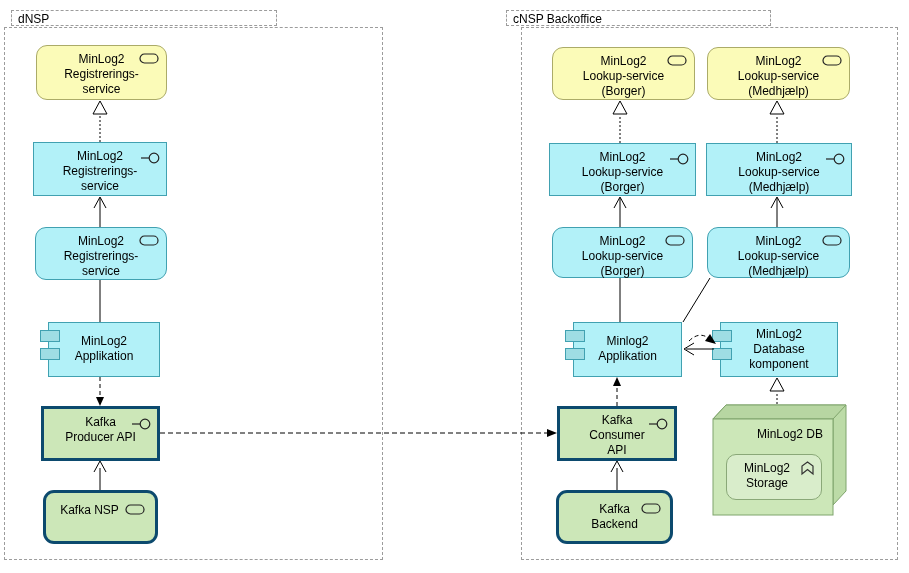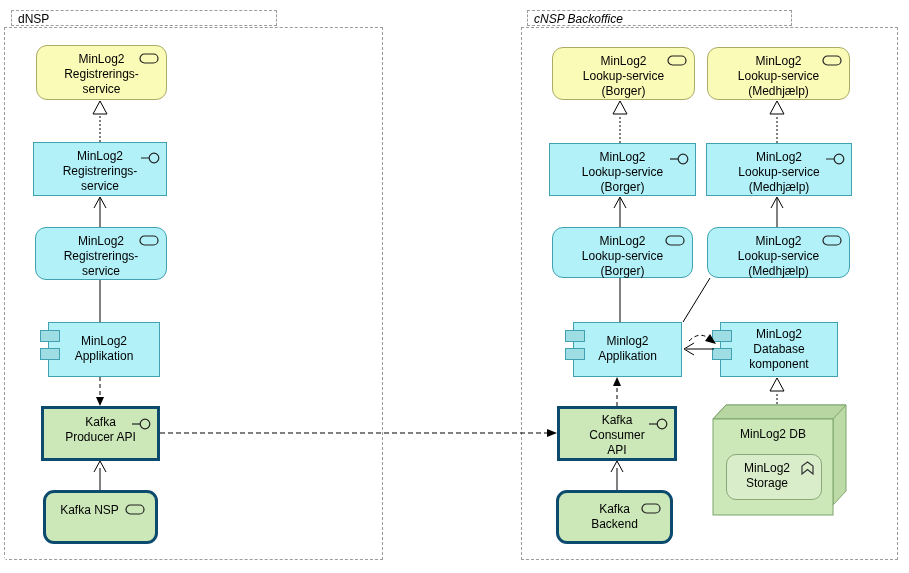--- a/index.html
+++ b/index.html
@@ -1,19 +1,19 @@
 <!DOCTYPE html>
 <html><head>
 <meta charset="utf-8">
 <style>
   html,body{margin:0;padding:0;background:#fff;}
   #canvas{
     position:relative;width:909px;height:573px;background:#ffffff;
     font-family:"Liberation Sans","DejaVu Sans",sans-serif;
-    font-size:12px;color:#000;overflow:hidden;border-radius:31px;
+    font-size:12px;color:#000;overflow:hidden;
   }
   
   .group-tab{
     position:absolute;border:1px dashed #9c9c9c;background:#fff;
     padding:1px 6px 0 6px;height:16px;line-height:15px;box-sizing:border-box;
   }
   .group-body{position:absolute;border:1px dashed #9c9c9c;box-sizing:border-box;}
   
   .node{
     position:absolute;box-sizing:border-box;text-align:center;
@@ -43,21 +43,21 @@
 <body>
 
 <div id="canvas">
 
   <div class="group-body" style="left:4px;top:27px;width:379px;height:533px;"></div>
   <div class="group-tab" style="left:11px;top:10px;width:266px;">
     <span class="lbl">dNSP</span>
   </div>
 
   <div class="group-body" style="left:521px;top:27px;width:377px;height:533px;"></div>
-  <div class="group-tab" style="left:527px;top:10px;width:265px;font-style:italic;">
+  <div class="group-tab" style="left:506px;top:10px;width:265px;">
     <span class="lbl">cNSP Backoffice</span>
   </div>
 
   <div class="node yellow rounded" style="left:36px;top:45px;width:131px;height:55px;">
     <span class="icon-tr">
       <svg width="20" height="11">
           <rect x="1" y="1" width="18" height="9" rx="4.5" fill="none" stroke="#222" stroke-width="1.2"></rect>
         </svg>
     </span>
     <div class="lbl">MinLog2
@@ -218,21 +218,21 @@
     </span>
     <div class="lbl">Kafka
 Backend</div>
   </div>
 
   <svg class="node3d" style="left:712px;top:404px;" width="136" height="113">
     <polygon points="1,15 14,1 134,1 134,87 121,101 121,15" fill="#bcdba7" stroke="#7fa46c" stroke-width="1"></polygon>
     <polygon points="1,15 14,1 134,1 121,15" fill="#b7d6a2" stroke="#7fa46c" stroke-width="1"></polygon>
     <rect x="1" y="15" width="120" height="96" fill="#cce7b8" stroke="#7fa46c" stroke-width="1"></rect>
   </svg>
-  <div class="db-label" style="left:713px;top:427px;width:120px;">MinLog2 DB</div>
+  <div class="db-label" style="left:713px;top:427px;width:120px;padding-left:17px;">MinLog2 DB</div>
 
   <div class="storage" style="left:726px;top:454px;width:96px;height:46px;">
     <span class="icon-tr" style="top:6px;right:6px;">
       <svg width="15" height="15">
           <path d="M2,13 L2,5 L7.5,1 L13,5 L13,13 L7.5,8.5 Z" fill="none" stroke="#333" stroke-width="1.2"></path>
         </svg>
     </span>
     <div class="lbl" style="padding-right:14px;">MinLog2
 Storage</div>
   </div>

